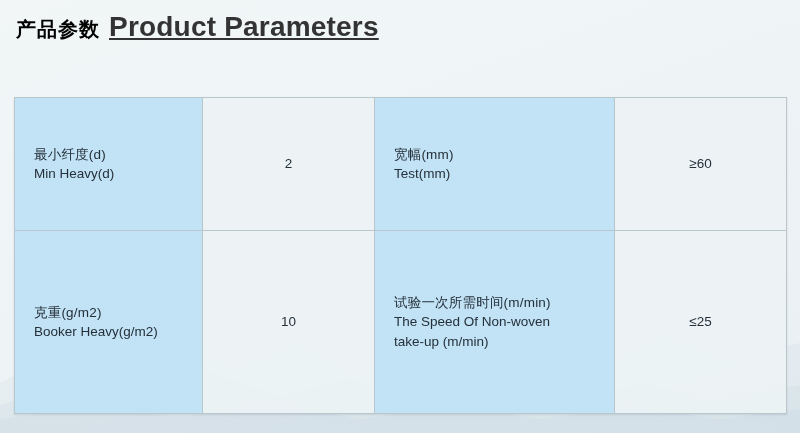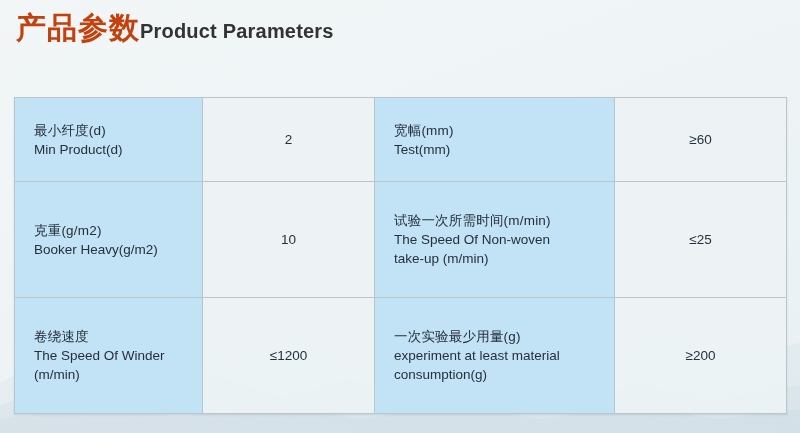--- a/index.html
+++ b/index.html
@@ -31,32 +31,34 @@
   
   .page-title {
     position: absolute;
     left: 16px;
     top: 13px;
     z-index: 2;
     white-space: nowrap;
     line-height: 1;
   }
   .title-cn {
-    font-size: 30px;
+    font-size: 20px;
     font-weight: 700;
-    color: #c2410c;
+    color: #000000;
     letter-spacing: 1px;
     vertical-align: baseline;
   }
   .title-en {
-    font-size: 20px;
+    font-size: 28px;
     font-weight: 700;
     color: #333333;
     letter-spacing: 0.2px;
+    margin-left: 9px;
     vertical-align: baseline;
+    text-decoration: underline;
   }
 
   
   .param-table-wrap {
     position: absolute;
     left: 14px;
     top: 97px;
     width: 772px;
     height: 317px;
     z-index: 2;
@@ -120,21 +122,21 @@
     <colgroup>
       <col class="c1">
         <col class="c2">
         <col class="c3">
         <col class="c4">
     </colgroup>
     <tbody>
       <tr>
         <td class="label-cell">
           <span class="cell-line cn">最小纤度(d)</span>
-          <span class="cell-line">Min Product(d)</span>
+          <span class="cell-line">Min Heavy(d)</span>
 
         </td>
         <td class="value-cell">2</td>
         <td class="label-cell">
           <span class="cell-line cn">宽幅(mm)</span>
           <span class="cell-line">Test(mm)</span>
 
         </td>
         <td class="value-cell">≥60</td>
       </tr>
@@ -147,30 +149,16 @@
         </td>
         <td class="value-cell">10</td>
         <td class="label-cell">
           <span class="cell-line cn">试验一次所需时间(m/min)</span>
           <span class="cell-line">The Speed Of Non-woven</span>
           <span class="cell-line">take-up (m/min)</span>
         </td>
         <td class="value-cell">≤25</td>
       </tr>
 
-      <tr>
-        <td class="label-cell">
-          <span class="cell-line cn">卷绕速度</span>
-          <span class="cell-line">The Speed Of Winder</span>
-          <span class="cell-line">(m/min)</span>
-        </td>
-        <td class="value-cell">≤1200</td>
-        <td class="label-cell">
-          <span class="cell-line cn">一次实验最少用量(g)</span>
-          <span class="cell-line">experiment at least material</span>
-          <span class="cell-line">consumption(g)</span>
-        </td>
-        <td class="value-cell">≥200</td>
-      </tr>
 
     </tbody>
   </table>
 </div>
 
 </body></html>

